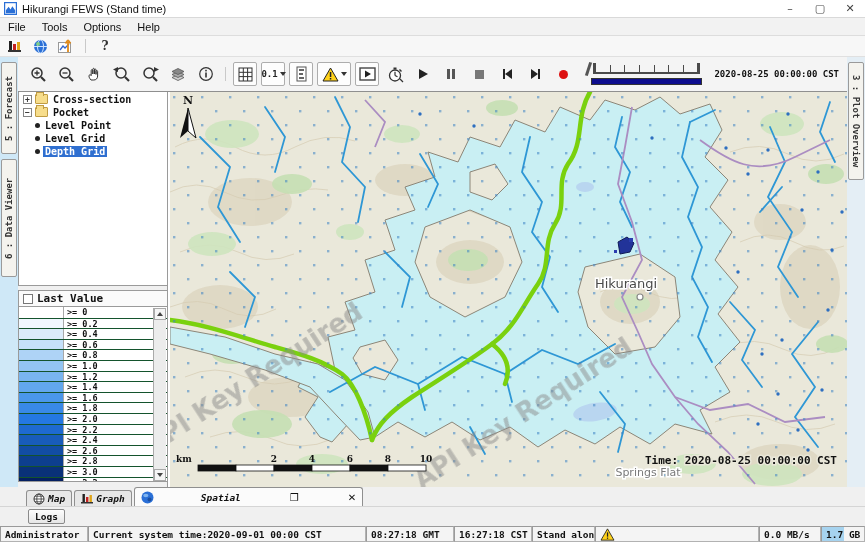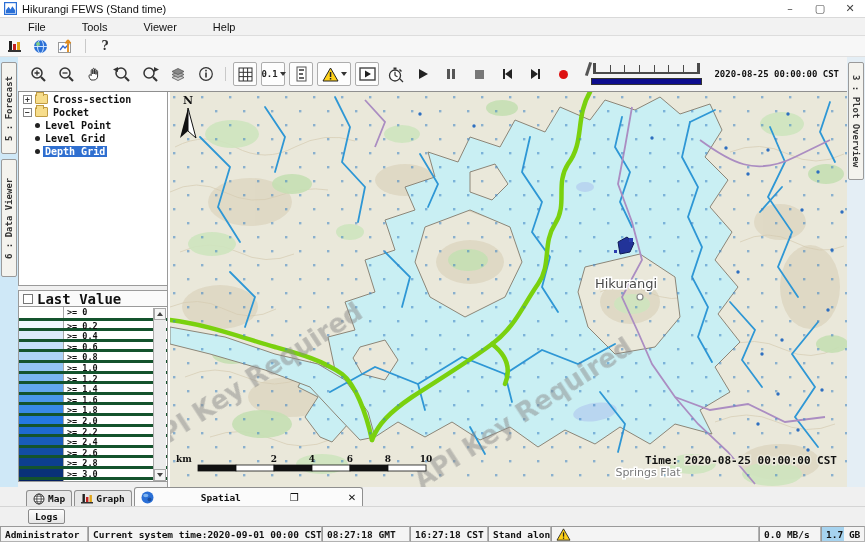--- a/index.html
+++ b/index.html
@@ -10,21 +10,21 @@
     border-bottom:1px solid #d9d9d9;display:flex;align-items:center;
     font-family:"Liberation Sans",sans-serif;font-size:11px;}
   #titlebar .appicon{width:13px;height:13px;margin:0 5px 0 4px;}
   #winbtns{margin-left:auto;display:flex;height:100%;}
   .winbtn{width:30px;display:flex;align-items:center;justify-content:center;color:#444;
     font-size:11px;font-family:"DejaVu Sans",sans-serif;}
   
   #menubar{position:absolute;left:0;top:18px;width:865px;height:18px;background:#f2f2f2;
     border-bottom:1px solid #ddd;display:flex;align-items:center;
     font-family:"Liberation Sans",sans-serif;font-size:11px;}
-  .menu-item{padding:2px 8px;margin-left:20px;}
+  .menu-item{padding:2px 8px;}
   
   #toolbar1{position:absolute;left:0;top:36px;width:865px;height:21px;background:#f7f7f7;
     border-bottom:1px solid #e0e0e0;display:flex;align-items:center;padding-left:4px;gap:6px;}
   .t1btn{width:20px;height:17px;display:flex;align-items:center;justify-content:center;}
   .vsep{width:1px;height:14px;background:#c9c9c9;margin:0 3px;}
   .helpq{font-weight:bold;font-size:12px;color:#333;font-family:"DejaVu Serif",serif;}
   
   #toolbar2{position:absolute;left:18px;top:57px;width:829px;height:35px;background:#f4f4f4;
     border-bottom:1px solid #8f8f8f;display:flex;align-items:center;padding:0 6px 0 8px;gap:4px;}
   .tbtn{width:24px;height:24px;display:flex;align-items:center;justify-content:center;position:relative;}
@@ -67,41 +67,41 @@
   .expander{width:9px;height:9px;border:1px solid #848484;background:#fff;display:flex;align-items:center;
     justify-content:center;font-size:8px;line-height:7px;color:#333;flex:0 0 9px;}
   .folder{width:13px;height:10px;background:#f7dd8b;border:1px solid #c09c43;border-radius:1px;flex:0 0 13px;position:relative;}
   .folder:before{content:"";position:absolute;left:0;top:-3px;width:6px;height:3px;background:#f7dd8b;
     border:1px solid #c09c43;border-bottom:none;}
   .bullet{width:5px;height:5px;border-radius:50%;background:#222;flex:0 0 5px;margin-left:12px;}
   .tlabel{padding:0 2px;}
   .tlabel.sel{background:#2f6fd0;color:#fff;}
   #legend-header{position:absolute;left:0;top:198px;width:150px;height:17px;background:#fafafa;
     border:1px solid #9a9a9a;display:flex;align-items:center;gap:4px;padding-left:4px;
-    font-size:14px;font-weight:bold;}
+    font-size:11px;font-weight:bold;}
   .checkbox{width:10px;height:10px;border:1px solid #777;background:#fff;flex:0 0 10px;}
   #legend-table{position:absolute;left:0;top:215px;width:150px;height:175px;background:#fff;
     border:1px solid #9a9a9a;border-top:none;overflow:hidden;}
-  .lrow{height:10.6px;display:flex;border-top:3px solid #14532d;}
+  .lrow{height:10.6px;display:flex;border-top:1px solid #14532d;}
   .lrow:first-child{border-top:none;}
   .lswatch{width:44px;flex:0 0 44px;}
   .llabel{flex:1;background:#fff;border-left:1px solid #a8a8a8;font-size:8.5px;font-weight:bold;
     line-height:10px;padding-left:3px;white-space:nowrap;}
   #legend-scroll{position:absolute;right:1px;top:216px;width:13px;height:173px;background:#ececec;
     border-left:1px solid #aaa;display:flex;flex-direction:column;justify-content:space-between;align-items:center;}
   .sbtn{width:12px;height:12px;background:#f5f5f5;border:1px solid #aaa;display:flex;align-items:center;justify-content:center;}
   .sarr-up{width:0;height:0;border-left:3px solid transparent;border-right:3px solid transparent;border-bottom:4px solid #444;}
   .sarr-dn{width:0;height:0;border-left:3px solid transparent;border-right:3px solid transparent;border-top:4px solid #444;}
   
   #map{position:absolute;left:170px;top:92px;width:677px;height:395px;background:#eae8da;overflow:hidden;}
   
   #bottom-tabs{position:absolute;left:0;top:487px;width:865px;height:20px;background:#f0f0f0;
     display:flex;align-items:flex-end;padding-left:26px;gap:2px;border-bottom:1px solid #d5d5d5;}
   .btab{height:16px;display:flex;align-items:center;gap:3px;padding:0 6px;background:#e7e7e7;
-    border:1px solid #8f8f8f;border-bottom:none;border-radius:3px 3px 0 0;font-size:9.5px;font-weight:bold;}
+    border:1px solid #8f8f8f;border-bottom:none;border-radius:3px 3px 0 0;font-size:9.5px;font-weight:bold;font-style:italic;}
   .btab.active{height:19px;background:#fbfbfb;gap:47px;}
   .btab .wctl{font-family:"DejaVu Sans",sans-serif;font-weight:bold;font-size:10px;margin-left:2px;}
   
   #logs-row{position:absolute;left:0;top:507px;width:865px;height:19px;background:#f0f0f0;
     display:flex;align-items:center;padding-left:28px;}
   #logs-btn{height:15px;padding:0 6px;background:linear-gradient(#fdfdfd,#e6e6e6);
     border:1px solid #8a8a8a;border-radius:2px;font-size:9.5px;font-weight:bold;
     display:flex;align-items:center;}
   
   #statusbar{position:absolute;left:0;top:526px;width:865px;height:16px;background:#f0f0f0;
@@ -123,21 +123,21 @@
   <div id="winbtns">
     <span class="winbtn">–</span>
     <span class="winbtn">▢</span>
     <span class="winbtn">✕</span>
   </div>
 </div>
 
 <div id="menubar">
   <span class="menu-item">File</span>
   <span class="menu-item">Tools</span>
-  <span class="menu-item">Viewer</span>
+  <span class="menu-item">Options</span>
   <span class="menu-item">Help</span>
 </div>
 
 <div id="toolbar1">
   <span class="t1btn">
     <svg width="15" height="14" viewBox="0 0 15 14">
       <rect x="1" y="11" width="13" height="2" fill="#333"></rect>
       <rect x="2" y="2" width="3" height="9" fill="#222"></rect>
       <rect x="6" y="5" width="3" height="6" fill="#c32222"></rect>
       <rect x="10" y="3" width="3" height="8" fill="#dfa518"></rect>
@@ -614,21 +614,21 @@
     <span class="wctl">✕</span>
   </div>
 </div>
 
 <div id="logs-row">
   <div id="logs-btn">Logs</div>
 </div>
 
 <div id="statusbar">
   <div class="scell" style="width:88px;">Administrator</div>
-  <div class="scell" style="width:234px;">Current system time:2020-09-01 00:00 CST</div>
+  <div class="scell" style="width:278px;">Current system time:2020-09-01 00:00 CST</div>
   <div class="scell" style="width:88px;">08:27:18 GMT</div>
   <div class="scell" style="width:78px;">16:27:18 CST</div>
   <div class="scell" style="width:63px;">Stand alone</div>
   <div class="scell" style="flex:1;justify-content:flex-start;">
     <svg width="15" height="13" viewBox="0 0 17 15">
       <path d="M8.5,1 L16,14 L1,14 Z" fill="#ffd21a" stroke="#222" stroke-width="1"></path>
       <rect x="7.8" y="5" width="1.5" height="5" fill="#222"></rect>
         <rect x="7.8" y="11" width="1.5" height="1.5" fill="#222"></rect>
     </svg>
   </div>

